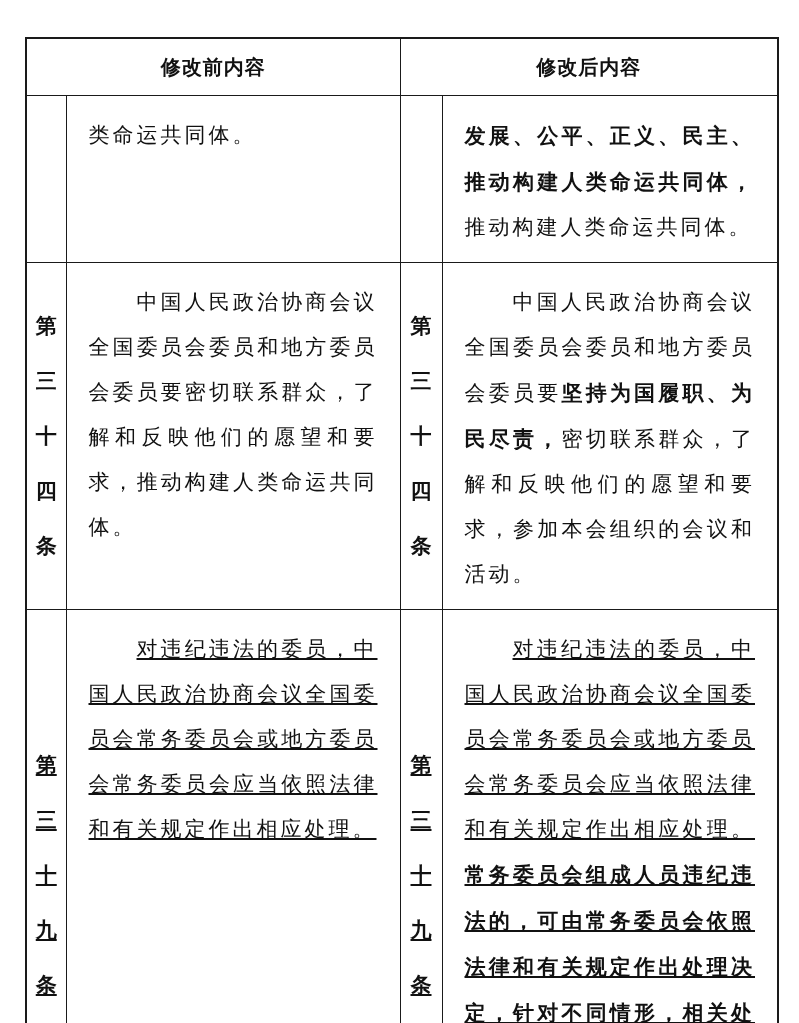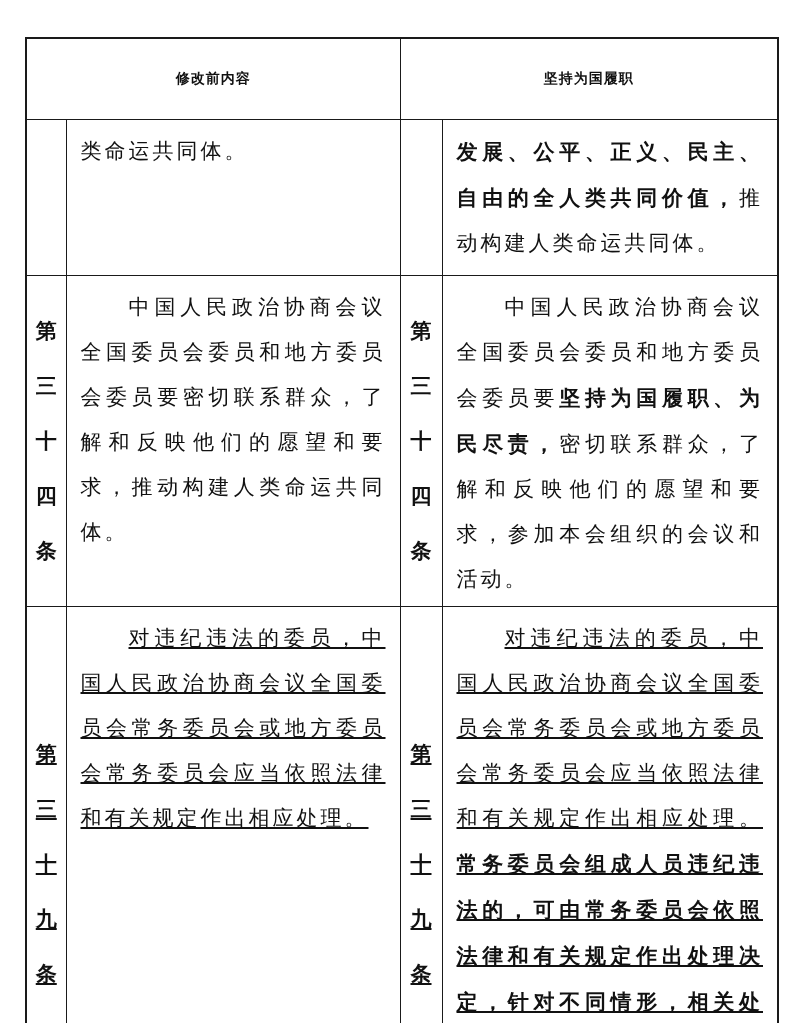--- a/index.html
+++ b/index.html
@@ -29,25 +29,25 @@
   table.cmp-table, table.cmp-table th, table.cmp-table td {
     border: 1.6px solid #1a1a1a;
   }
   table.cmp-table {
     border-width: 2.4px;
   }
   th.col-header {
     height: 48px;
     font-family: Liberation Serif, serif;
     font-weight: 700;
-    font-size: 14px;
+    font-size: 20px;
     text-align: center;
     vertical-align: middle;
     letter-spacing: 1px;
-    padding: 16px;
+    padding: 4px;
   }
   td.num-cell {
     vertical-align: middle;
     text-align: center;
     padding: 0;
   }
   .num-stack {
     display: flex;
     flex-direction: column;
     align-items: center;
@@ -58,21 +58,21 @@
     font-size: 21px;
     line-height: 1;
     font-weight: 600;
     font-family: "Liberation Serif", "DejaVu Serif", serif;
   }
   td.content-cell {
     vertical-align: top;
     padding: 5px 10px 0 10px;
   }
   p.para {
-    margin: 4px;
+    margin: 12px;
     font-size: 21px;
     line-height: 45px;
     letter-spacing: 3px;
     text-align: justify;
     text-justify: inter-character;
     word-break: break-all;
     overflow-wrap: break-word;
   }
   p.para.indent {
     text-indent: 48px;
@@ -97,36 +97,36 @@
   <table class="cmp-table">
     <colgroup>
       <col style="width:40px">
       <col style="width:334px">
       <col style="width:42px">
       <col style="width:336px">
     </colgroup>
     <thead>
       <tr>
         <th class="col-header" colspan="2">修改前内容</th>
-        <th class="col-header" colspan="2">坚持为国履职</th>
+        <th class="col-header" colspan="2">修改后内容</th>
       </tr>
     </thead>
     <tbody id="rows">
         <tr class="body-row row-0">
           <td class="num-cell">
             <div class="num-stack"></div>
           </td>
           <td class="content-cell">
             <p class="para"><span class="seg">类命运共同体。</span></p>
           </td>
           <td class="num-cell">
             <div class="num-stack"></div>
           </td>
           <td class="content-cell">
-            <p class="para"><span class="seg bold">发展、公平、正义、民主、自由的全人类共同价值，</span><span class="seg">推动构建人类命运共同体。</span></p>
+            <p class="para"><span class="seg bold">发展、公平、正义、民主、推动构建人类命运共同体，</span><span class="seg">推动构建人类命运共同体。</span></p>
           </td>
         </tr>
         <tr class="body-row row-1">
           <td class="num-cell">
             <div class="num-stack">
               <div class="num-char">第</div>
               <div class="num-char">三</div>
               <div class="num-char">十</div>
               <div class="num-char">四</div>
               <div class="num-char">条</div>

